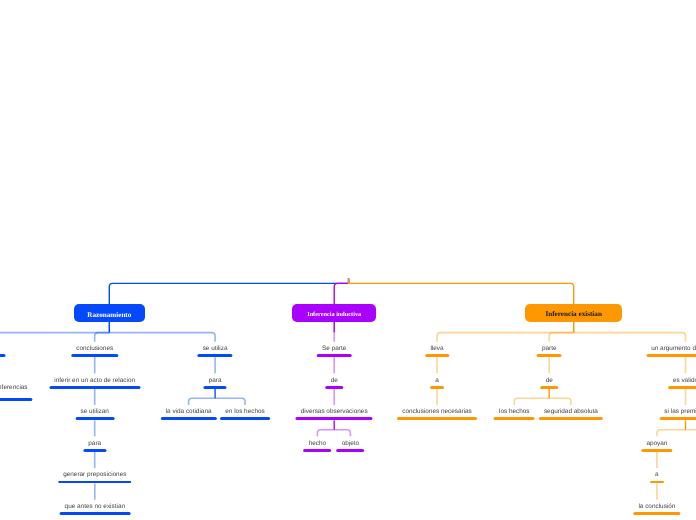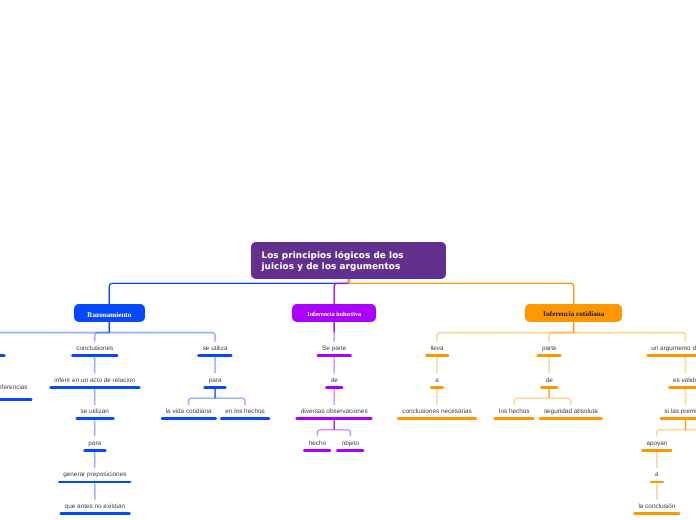--- a/index.html
+++ b/index.html
@@ -67,34 +67,30 @@
       <path d="M 334.2 429.79999999999995 L 320.7 429.79999999999995 Q 317.4 429.79999999999995 317.4 433.09999999999997 L 317.4 436.3" fill="none" stroke="#AA00FF" stroke-width="1.6" opacity="0.42"></path>
       <path d="M 334.2 429.79999999999995 L 347.09999999999997 429.79999999999995 Q 350.4 429.79999999999995 350.4 433.09999999999997 L 350.4 436.3" fill="none" stroke="#AA00FF" stroke-width="1.6" opacity="0.42"></path>
       <path d="M 549.2 388.75 L 549.2 398.2" fill="none" stroke="#FF9800" stroke-width="1.35" opacity="1"></path>
       <path d="M 549.2 398.2 L 517.5999999999999 398.2 Q 514.3 398.2 514.3 401.5 L 514.3 404.9" fill="none" stroke="#FF9800" stroke-width="1.6" opacity="0.42"></path>
       <path d="M 549.2 398.2 L 567.6 398.2 Q 570.9 398.2 570.9 401.5 L 570.9 404.9" fill="none" stroke="#FF9800" stroke-width="1.6" opacity="0.42"></path>
       <path d="M 685.5 420.34999999999997 L 685.5 429.79999999999995" fill="none" stroke="#FF9800" stroke-width="1.35" opacity="1"></path>
       <path d="M 685.5 429.79999999999995 L 660.1999999999999 429.79999999999995 Q 656.9 429.79999999999995 656.9 433.09999999999997 L 656.9 436.3" fill="none" stroke="#FF9800" stroke-width="1.6" opacity="0.42"></path>
       <path d="M 685.5 429.79999999999995 L 712.7 429.79999999999995 Q 716 429.79999999999995 716 433.09999999999997 L 716 436.3" fill="none" stroke="#FF9800" stroke-width="1.6" opacity="0.42"></path>
     </svg>
 
-  <div class="rootnode" id="rootnode" style="left: 251.3px; top: 241.8px; width: 194.7px; height: 37.1px; background: rgb(99, 48, 142);">
-    <div class="txt" style="color: rgb(255, 255, 255);"><span>Los principios lógicos de los</span>
-<span>juicios y de los argumentos</span></div>
-  </div>
 
   <div id="topics">
       <div class="topicnode" style="left: 73.6px; top: 304.2px; width: 71.4px; height: 17.4px; background: rgb(4, 73, 251);">
         <div class="txt" style="color: rgb(255, 255, 255); font-size: 7.15px; position: relative; top: 2.2px;">Razonamiento</div>
       </div>
       <div class="topicnode" style="left: 292.25px; top: 304.2px; width: 83.9px; height: 17.4px; background: rgb(170, 0, 255);">
         <div class="txt" style="color: rgb(255, 255, 255); font-size: 6.28px; position: relative; top: 1.8px;">Inferencia inductiva</div>
       </div>
       <div class="topicnode" style="left: 525px; top: 304.2px; width: 97.4px; height: 17.4px; background: rgb(255, 152, 0);">
-        <div class="txt" style="color: rgb(20, 20, 20); font-size: 7.15px; position: relative; top: 1.1px;">Inferencia cotidiana</div>
+        <div class="txt" style="color: rgb(20, 20, 20); font-size: 7.15px; position: relative; top: 1.1px;">Inferencia existian</div>
       </div>
     </div>
   <div id="leaves">
       <div class="leafnode" style="left: -25px; top: 0px; width: 0px; height: 0px;">
         <div class="bar" style="top: 354.25px; width: 61px; background: rgb(4, 73, 251);"></div>
       </div>
       <div class="leafnode" style="left: 12.1px; top: 0px; width: 0px; height: 0px;">
         <div class="lbl" style="top: 384.67px;">inferencias</div>
         <div class="bar" style="top: 398.15px; width: 41.3062px; background: rgb(4, 73, 251);"></div>
       </div>

